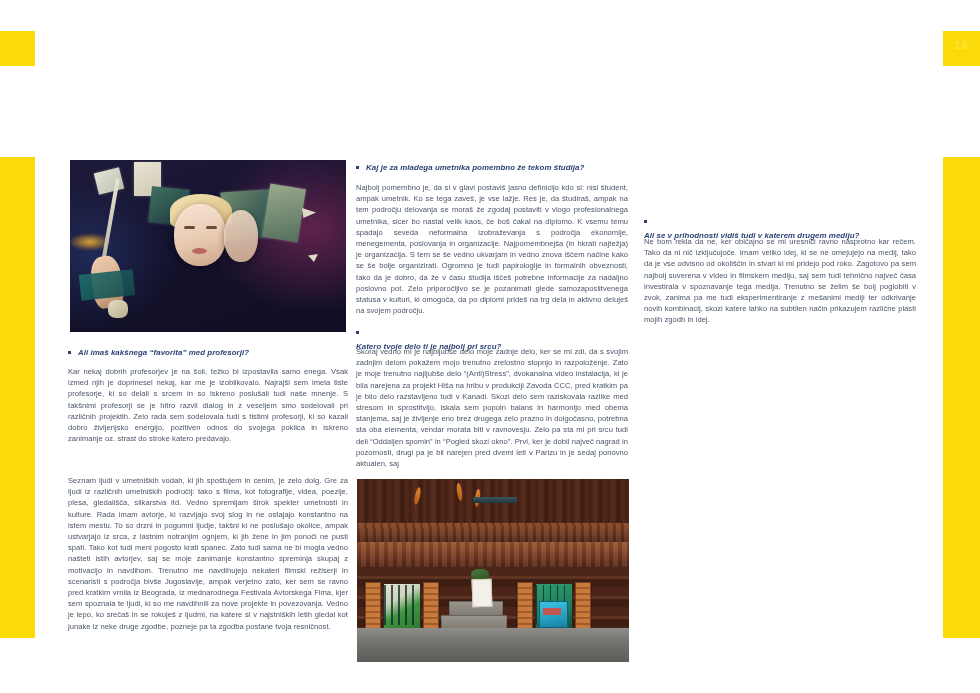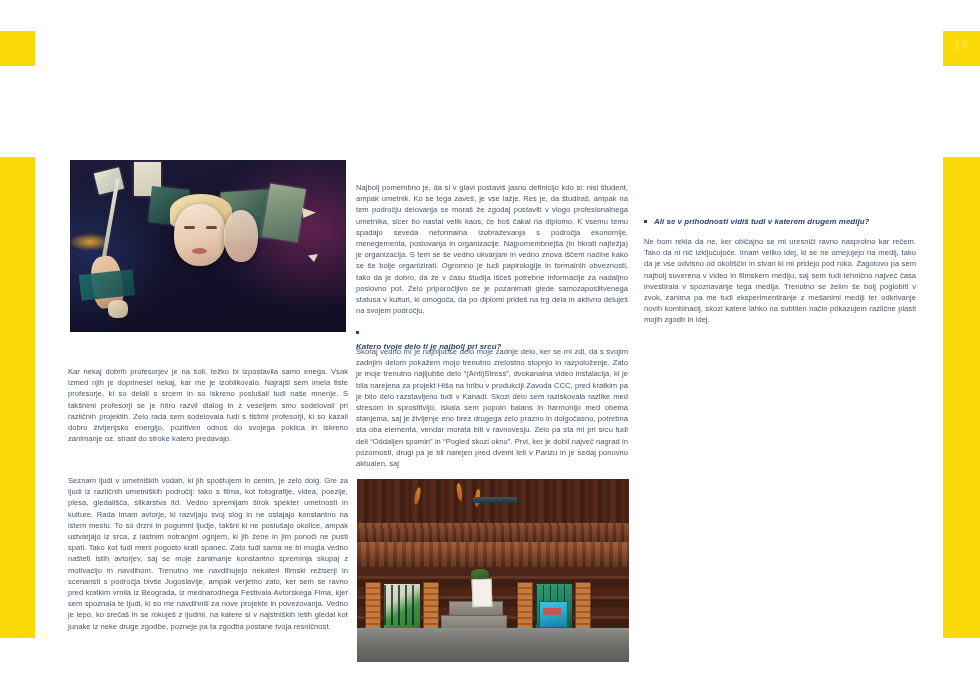--- a/index.html
+++ b/index.html
@@ -393,29 +393,37 @@
       <div class="eye r"></div>
       <div class="lips"></div>
       <div class="stick"></div>
       <div class="hand"></div>
       <div class="teal"></div>
       <div class="chip c1"></div>
       <div class="chip c2"></div>
       <div class="chip c3"></div>
     </div>
 
+    <div class="question" style="top:347px; left:0px; width:280px;">
+      <span class="bullet"></span>
+      <span class="q-text">Ali imaš kakšnega “favorita” med profesorji?</span>
+    </div>
 
     <div class="body-text" style="top:366px; left:0px; width:280px;">Kar nekaj dobrih profesorjev je na šoli, težko bi izpostavila samo enega. Vsak izmed njih je doprinesel nekaj, kar me je izoblikovalo. Najrajši sem imela tiste profesorje, ki so delali s srcem in so iskreno poslušali tudi naše mnenje. S takšnimi profesorji se je hitro razvil dialog in z veseljem smo sodelovali pri različnih projektih. Zelo rada sem sodelovala tudi s tistimi profesorji, ki so kazali dobro življenjsko energijo, pozitiven odnos do svojega poklica in iskreno zanimanje oz. strast do stroke katero predavajo.</div>
 
 
     <div class="body-text" style="top:475px; left:0px; width:280px;">Seznam ljudi v umetniških vodah, ki jih spoštujem in cenim, je zelo dolg. Gre za ljudi iz različnih umetniških področij: tako s filma, kot fotografije, videa, poezije, plesa, gledališča, slikarstva itd. Vedno spremljam širok spekter umetnosti in kulture. Rada imam avtorje, ki razvijajo svoj slog in ne ostajajo konstantno na istem mestu. To so drzni in pogumni ljudje, takšni ki ne poslušajo okolice, ampak ustvarjajo iz srca, z lastnim notranjim ognjem, ki jih žene in jim ponoči ne pusti spati. Tako kot tudi meni pogosto krati spanec. Zato tudi sama ne bi mogla vedno našteti istih avtorjev, saj se moje zanimanje konstantno spreminja skupaj z motivacijo in navdihom. Trenutno me navdihujejo nekateri filmski režiserji in scenaristi s področja bivše Jugoslavije, ampak verjetno zato, ker sem se ravno pred kratkim vrnila iz Beograda, iz mednarodnega Festivala Avtorskega Fima, kjer sem spoznala te ljudi, ki so me navdihnili za nove projekte in povezovanja. Vedno je lepo, ko srečaš in se rokuješ z ljudmi, na katere si v najstniških letih gledal kot junake iz neke druge zgodbe, pozneje pa ta zgodba postane tvoja resničnost.</div>
   </div>
 
   <div class="column" id="column-middle">
 
+    <div class="question" style="top:162px; left:0px; width:272px;">
+      <span class="bullet"></span>
+      <span class="q-text">Kaj je za mladega umetnika pomembno že tekom študija?</span>
+    </div>
 
     <div class="body-text" style="top:182px; left:0px; width:272px;">Najbolj pomembno je, da si v glavi postaviš jasno definicijo kdo si: nisi študent, ampak umetnik. Ko se tega zaveš, je vse lažje. Res je, da študiraš, ampak na tem področju delovanja se moraš že zgodaj postaviti v vlogo profesionalnega umetnika, sicer bo nastal velik kaos, če boš čakal na diplomo. K vsemu temu spadajo seveda neformalna izobraževanja s področja ekonomije, menegementa, poslovanja in organizacije. Najpomembnejša (in hkrati najtežja) je organizacija. S tem se še vedno ukvarjam in vedno znova iščem načine kako se še bolje organizirati. Ogromno je tudi papirologije in formalnih obveznosti, tako da je dobro, da že v času študija iščeš potrebne informacije za nadaljno poslovno pot. Zelo priporočljivo se je pozanimati glede samozaposlitvenega statusa v kulturi, ki omogoča, da po diplomi prideš na trg dela in aktivno deluješ na svojem področju.</div>
 
     <div class="question" style="top:327px; left:0px; width:272px;flex-direction:column;">
       <span class="bullet"></span>
       <span class="q-text">Katero tvoje delo ti je najbolj pri srcu?</span>
     </div>
 
     <div class="body-text" style="top:346px; left:0px; width:272px;">Skoraj vedno mi je najbljubše delo moje zadnje delo, ker se mi zdi, da s svojim zadnjim delom pokažem mojo trenutno zrelostno stopnjo in razpoloženje. Zato je moje trenutno najljubše delo “(Anti)Stress”, dvokanalna video instalacija, ki je bila narejena za projekt Hiša na hribu v produkciji Zavoda CCC, pred kratkim pa je bilo delo razstavljeno tudi v Kanadi. Skozi delo sem raziskovala razlike med stresom in sprostitvijo, iskala sem popoln balans in harmonijo med obema stanjema, saj je življenje eno brez drugega zelo prazno in dolgočasno, potrebna sta oba elementa, vendar morata biti v ravnovesju. Zelo pa sta mi pri srcu tudi deli “Oddaljen spomin” in “Pogled skozi okno”. Prvi, ker je dobil največ nagrad in pozornosti, drugi pa je bil narejen pred dvemi leti v Parizu in je sedaj ponovno aktualen, saj</div>
 
@@ -442,21 +450,21 @@
       <div class="shutter sh4"></div>
       <div class="plant"></div>
       <div class="paper"></div>
       <div class="ground"></div>
     </div>
   </div>
 
   <div class="column" id="column-right">
 
 
-    <div class="question" style="top:216px; left:0px; width:272px;">
+    <div class="question" style="top:216px; left:0px; width:272px;flex-direction:column;">
       <span class="bullet"></span>
       <span class="q-text">Ali se v prihodnosti vidiš tudi v katerem drugem mediju?</span>
     </div>
 
     <div class="body-text" style="top:236px; left:0px; width:272px;">Ne bom rekla da ne, ker običajno se mi uresniči ravno nasprotno kar rečem. Tako da ni nič izključujoče. Imam veliko idej, ki se ne omejujejo na medij, tako da je vse odvisno od okoliščin in stvari ki mi pridejo pod roko. Zagotovo pa sem najbolj suverena v video in filmskem mediju, saj sem tudi tehnično največ časa investirala v spoznavanje tega medija. Trenutno se želim še bolj poglobiti v zvok, zanima pa me tudi eksperimentiranje z mešanimi mediji ter odkrivanje novih kombinacij, skozi katere lahko na subtilen način prikazujem različne plasti mojih zgodb in idej.</div>
   </div>
 
 </div>
 
 </body></html>

